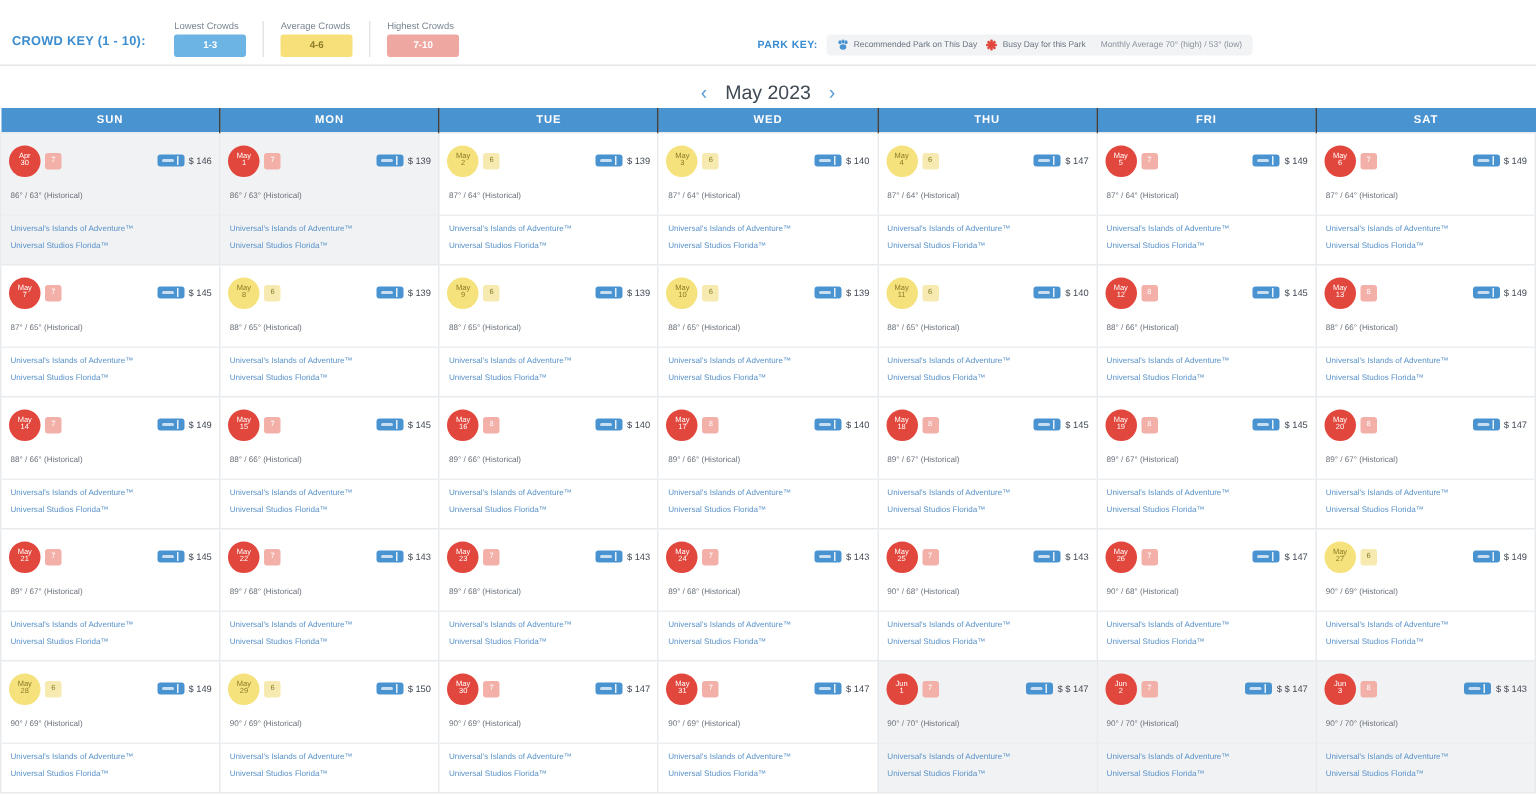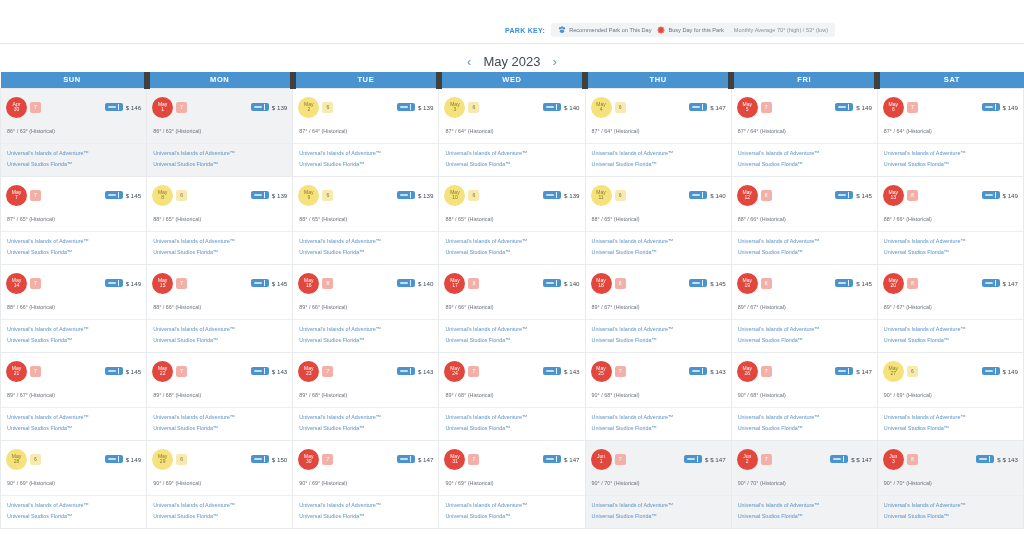--- a/index.html
+++ b/index.html
@@ -71,21 +71,21 @@
     font-size: 13px; color: #5a9bd4; cursor: pointer; line-height: 1;
     padding: 0 2px;
   }
   .month-title { font-size: 13px; color: #3f4a55; text-align: right; }
 
   
   .cal { width: 1024px; border-collapse: collapse; table-layout: fixed; }
   .cal th {
     background: #4a93d1; color: #fff;
     font-size: 7.5px; font-weight: bold; letter-spacing: .6px;
-    height: 16px; border-right: 6px solid #404040;
+    height: 16px; border-right: 1px solid #404040;
   }
   .cal th:last-child { border-right: none; }
   .cal td {
     border: 1px solid #e8ebee; vertical-align: top;
     padding: 0; height: 88px; width: 146.28px;
   }
   td.past { background: #f1f2f3; }
 
   .cell-inner { display: flex; flex-direction: column; height: 100%; }
 
@@ -139,20 +139,41 @@
   .parklink {
     font-size: 5.4px; color: #5b93c9; text-decoration: none;
     white-space: nowrap; display: block;
   }
 </style>
 </head>
 <body>
 
 <div class="keybar">
 
+  <div class="crowd-key-wrap">
+    <div class="crowd-key-label">CROWD KEY (1 - 10):</div>
+    <div class="crowd-chip-group">
+
+      <div class="crowd-chip-cell">
+        <div class="crowd-chip-cap">Lowest Crowds</div>
+        <div class="crowd-chip chip-low">1-3</div>
+      </div>
+
+      <div class="crowd-chip-cell">
+        <div class="crowd-chip-cap">Average Crowds</div>
+        <div class="crowd-chip chip-mid">4-6</div>
+      </div>
+
+      <div class="crowd-chip-cell">
+        <div class="crowd-chip-cap">Highest Crowds</div>
+        <div class="crowd-chip chip-high">7-10</div>
+      </div>
+
+    </div>
+  </div>
 
   <div class="parkkey-wrap">
     <div class="parkkey-label">PARK KEY:</div>
     <div class="parkkey-pill">
       <div class="pk-item">
         <svg class="paw" viewBox="0 0 16 16">
           <ellipse cx="4" cy="4.4" rx="2.1" ry="2.6" fill="#4a93d1"></ellipse>
           <ellipse cx="8" cy="3.2" rx="2.1" ry="2.7" fill="#4a93d1"></ellipse>
           <ellipse cx="12" cy="4.4" rx="2.1" ry="2.6" fill="#4a93d1"></ellipse>
           <ellipse cx="8" cy="10.6" rx="4.4" ry="3.6" fill="#4a93d1"></ellipse>

